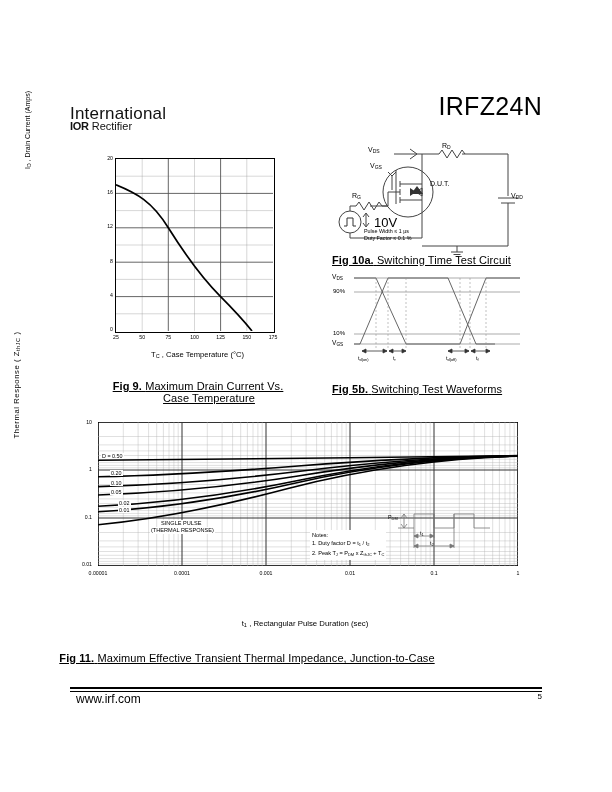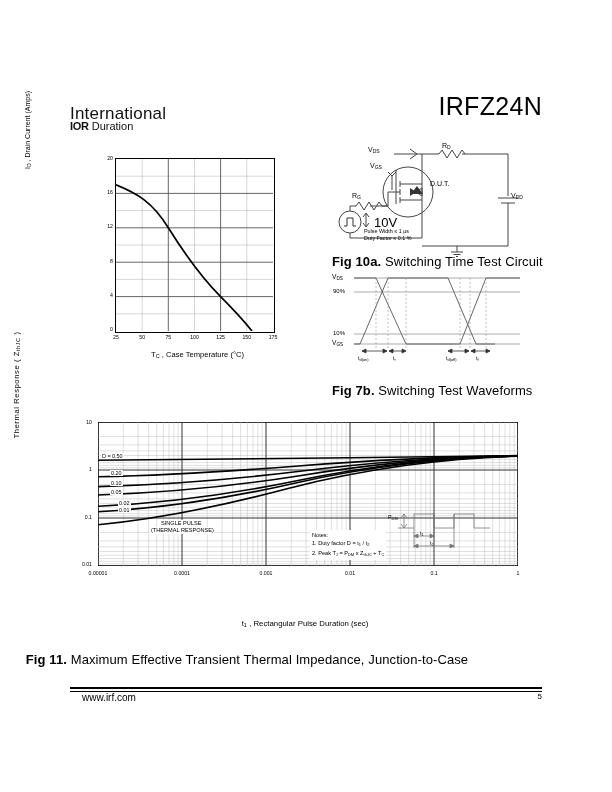--- a/index.html
+++ b/index.html
@@ -12,21 +12,21 @@
 
   
   .logo{position:absolute;left:70px;top:108px;width:150px;}
   .logo .l1{font-size:17px;letter-spacing:.2px;line-height:11px;color:#111;}
   .logo .l2{font-size:11px;line-height:12px;margin-top:1px;color:#111;}
   .logo .ior{font-weight:bold;letter-spacing:-.3px;}
   .partno{position:absolute;right:70px;top:92px;font-size:25px;letter-spacing:.3px;}
 
   
   .axis-txt{font-size:5.2px;color:#000;position:absolute;white-space:nowrap;}
-  .cap{position:absolute;font-size:13px;letter-spacing:.1px;}
+  .cap{position:absolute;font-size:11px;letter-spacing:.1px;text-decoration:underline;}
   .cap b{font-weight:bold;}
   sub{font-size:.72em;vertical-align:-.25em;}
 
   
   #fig9{position:absolute;left:70px;top:150px;width:225px;height:225px;}
   #fig9 .plot{position:absolute;left:45px;top:8px;width:160px;height:175px;
     border:1.6px solid #000;background:#fff;box-sizing:border-box;}
   #fig9 .ylab{position:absolute;left:-46px;top:40px;width:120px;
     transform:rotate(-90deg);transform-origin:left top;font-size:7px;text-align:center;}
   #fig9 .xlab{position:absolute;left:20px;top:200px;width:215px;text-align:center;font-size:7.6px;}
@@ -45,37 +45,37 @@
   #fig11 .yt{position:absolute;font-size:5.2px;line-height:5px;text-align:right;width:26px;}
   #fig11 .xt{position:absolute;font-size:5.2px;line-height:5px;transform:translateX(-50%);}
 
   .curvelbl{position:absolute;font-size:5.4px;background:#fff;padding:0 1px;line-height:6px;}
   .boxlbl{position:absolute;font-size:5.6px;background:#fff;line-height:7px;padding:0 1px;}
   .notes{position:absolute;font-size:5.6px;line-height:8px;background:#fff;padding:1px 2px;}
 
   
   .rule1{position:absolute;left:70px;top:687px;width:472px;height:1.6px;background:#000;}
   .rule2{position:absolute;left:70px;top:690.5px;width:472px;height:.8px;background:#000;}
-  .furl{position:absolute;left:82px;top:692px;font-size:10px;}
+  .furl{position:absolute;left:76px;top:692px;font-size:12px;}
   .fpage{position:absolute;right:70px;top:692px;font-size:8px;}
 
   .banner{position:absolute;left:0;top:706px;width:612px;height:86px;
     background:#4FA9DC;display:flex;align-items:center;}
   .banner span{color:#fff;font-size:58px;letter-spacing:-1px;margin-left:68px;line-height:58px;}
 </style>
 </head>
 <body>
 
 <div class="page">
 
   <div class="logo">
     <div class="l1">International</div>
     <div class="l2">
       <span class="ior">IOR</span>
-      <span>Duration</span>
+      <span>Rectifier</span>
     </div>
   </div>
   <div class="partno">IRFZ24N</div>
 
   <div id="fig9">
     <div class="ylab">
       I<sub>D</sub> , Drain Current (Amps)
     </div>
 
     <div class="plot">
@@ -118,20 +118,25 @@
       <div class="xt" style="left:104.6px">125</div>
       <div class="xt" style="left:130.8px">150</div>
       <div class="xt" style="left:157px">175</div>
     </div>
 
     <div class="xlab">
       T<sub>C</sub> , Case Temperature (°C)
     </div>
   </div>
 
+  <div class="cap" style="left:98px;top:380px;width:200px;text-align:center;">
+    <div><b>Fig 9.</b>
+      <span>Maximum Drain Current Vs.</span></div>
+    <div style="margin-left:22px">Case Temperature</div>
+  </div>
 
   <div id="fig10a">
     <svg width="215" height="118" viewBox="0 0 215 118" style="display:block">
       <g stroke="#444" stroke-width="1" fill="none">
 
         <line x1="86" y1="12" x2="109" y2="12"></line>
         <line x1="132" y1="12" x2="178" y2="12"></line>
 
         <path d="M109,12 l3,-4 l5,8 l5,-8 l5,8 l5,-8 l3,4" stroke-width="1"></path>
 
@@ -249,21 +254,21 @@
     <div class="axis-txt" style="left:3px;top:16px;font-size:6px">90%</div>
     <div class="axis-txt" style="left:3px;top:58px;font-size:6px">10%</div>
     <div class="axis-txt" style="left:2px;top:67px;font-size:6.6px">V<sub>GS</sub></div>
     <div class="axis-txt" style="left:28px;top:83px;font-size:5.4px">t<sub>d(on)</sub></div>
     <div class="axis-txt" style="left:63px;top:83px;font-size:5.4px">t<sub>r</sub></div>
     <div class="axis-txt" style="left:116px;top:83px;font-size:5.4px">t<sub>d(off)</sub></div>
     <div class="axis-txt" style="left:146px;top:83px;font-size:5.4px">t<sub>f</sub></div>
   </div>
 
   <div class="cap" style="left:332px;top:383px;">
-    <b>Fig 7b.</b>
+    <b>Fig 5b.</b>
     <span>Switching Test Waveforms</span>
   </div>
 
   <div id="fig11">
     <div class="ylab">
       Thermal Response ( Z<sub>thJC</sub> )
     </div>
 
     <div class="yt" style="left:-4px;top:15px">10</div>
     <div class="yt" style="left:-4px;top:62px">1</div>

